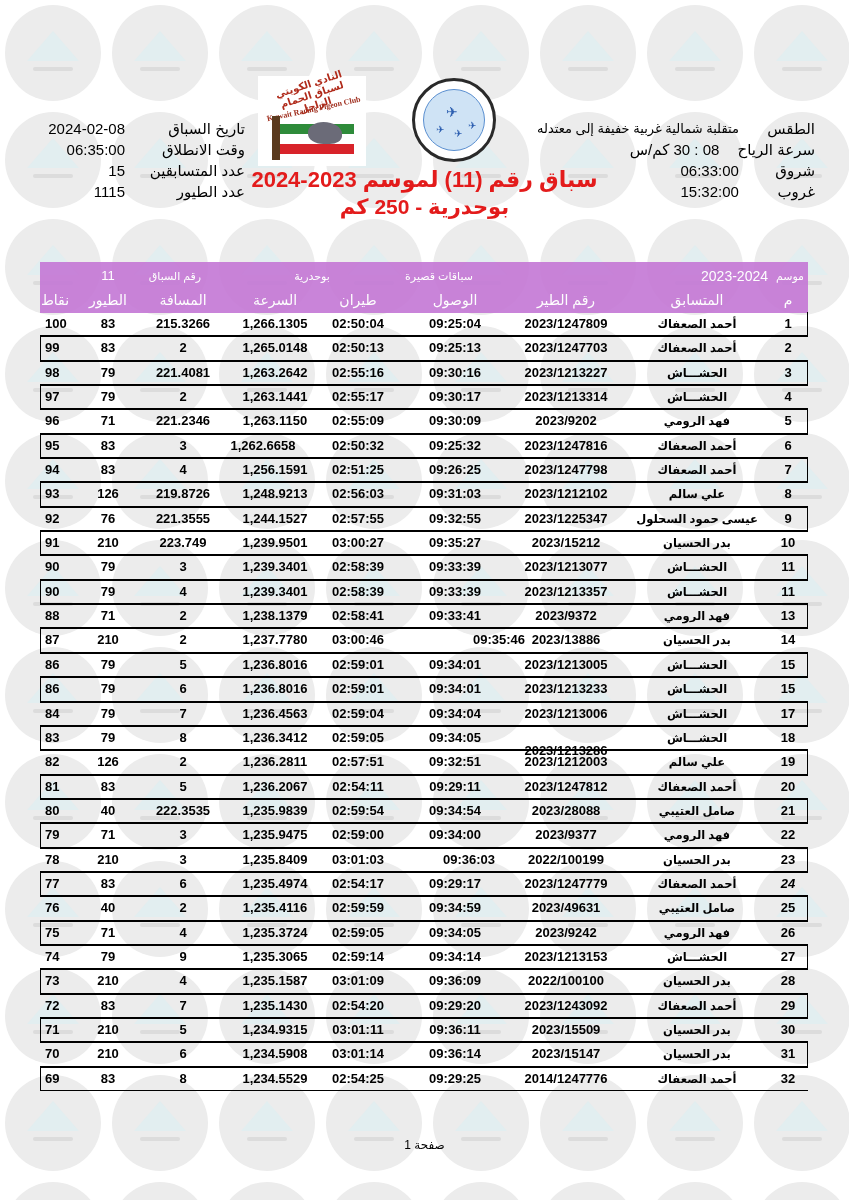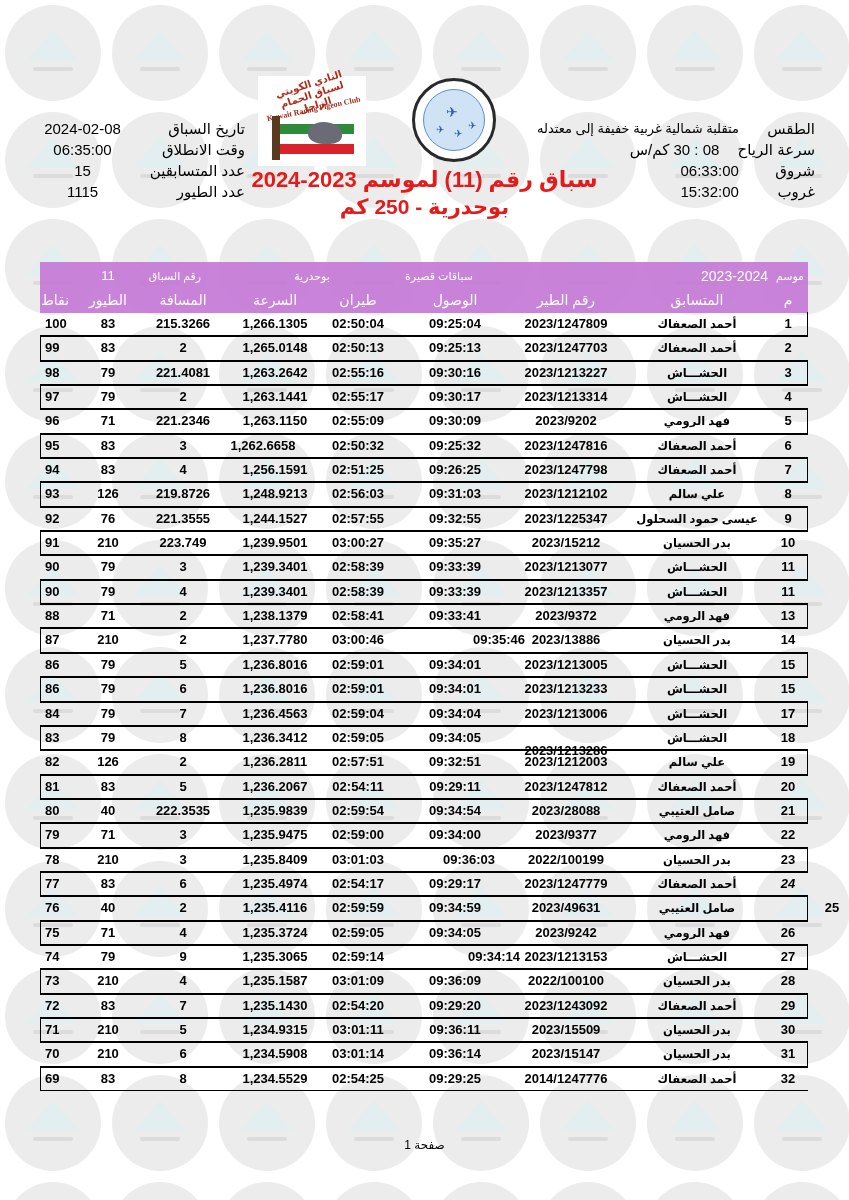--- a/index.html
+++ b/index.html
@@ -24,21 +24,21 @@
     background:#dcdcdc; border-radius:2px;
   }
   .layer { position:absolute; z-index:1; }
 
   
   .info-left { left:40px; top:118px; width:205px; }
   .info-right { left:515px; top:118px; width:300px; }
   .info-row { display:flex; direction:rtl; height:21px; line-height:21px; font-size:15px; }
   .info-left .lbl { width:110px; text-align:right; }
   .info-left .val { width:95px; text-align:left; direction:ltr; padding-left:0; }
-  .info-left .val-inner { display:block; text-align:center; padding-right:10px; }
+  .info-left .val-inner { display:block; text-align:right; padding-right:10px; }
   .info-right .lbl { width:70px; text-align:right; }
   .info-right .val { width:230px; padding-right:8px; }
   .info-right .val.w { font-size:13px; }
 
   
   .logo-club { left:258px; top:76px; width:108px; height:90px; background:#fff; }
   .logo-fed { left:412px; top:78px; width:84px; height:84px; border-radius:50%;
               border:3px solid #2a2a2a; background:#fff; box-sizing:border-box; }
   .logo-fed .inner { position:absolute; left:8px; top:8px; width:62px; height:62px; border-radius:50%;
               background:#cfe3f5; border:1px solid #5a8fd0; box-sizing:border-box; }
@@ -555,21 +555,21 @@
         <span class="abs c" style="left: 526px;">2023/1247779</span>
         <span class="abs c" style="left: 415px;">09:29:17</span>
         <span class="abs c" style="left: 318px;">02:54:17</span>
         <span class="abs c" style="left: 235px;">1,235.4974</span>
         <span class="abs c" style="left: 143px;">6</span>
         <span class="abs c" style="left: 68px;">83</span>
         <span class="abs" style="left: 5px;">77</span>
       </div>
       <div class="row boxed">
         <div class="edge-r"></div>
-        <span class="abs c" style="left: 792px;">25</span>
+        <span class="abs c" style="left: 748px;">25</span>
         <span class="abs c name" style="left: 657px;">صامل العتيبي</span>
         <span class="abs c" style="left: 526px;">2023/49631</span>
         <span class="abs c" style="left: 415px;">09:34:59</span>
         <span class="abs c" style="left: 318px;">02:59:59</span>
         <span class="abs c" style="left: 235px;">1,235.4116</span>
         <span class="abs c" style="left: 143px;">2</span>
         <span class="abs c" style="left: 68px;">40</span>
         <span class="abs" style="left: 5px;">76</span>
       </div>
       <div class="row boxed">
@@ -582,21 +582,21 @@
         <span class="abs c" style="left: 235px;">1,235.3724</span>
         <span class="abs c" style="left: 143px;">4</span>
         <span class="abs c" style="left: 68px;">71</span>
         <span class="abs" style="left: 5px;">75</span>
       </div>
       <div class="row boxed">
         <div class="edge-r"></div>
         <span class="abs c" style="left: 748px;">27</span>
         <span class="abs c name" style="left: 657px;">الحشـــاش</span>
         <span class="abs c" style="left: 526px;">2023/1213153</span>
-        <span class="abs c" style="left: 415px; margin-left: 39px;">09:34:14</span>
+        <span class="abs c" style="left: 415px;">09:34:14</span>
         <span class="abs c" style="left: 318px;">02:59:14</span>
         <span class="abs c" style="left: 235px;">1,235.3065</span>
         <span class="abs c" style="left: 143px;">9</span>
         <span class="abs c" style="left: 68px;">79</span>
         <span class="abs" style="left: 5px;">74</span>
       </div>
       <div class="row boxed">
         <div class="edge-l"></div>
         <span class="abs c" style="left: 748px;">28</span>
         <span class="abs c name" style="left: 657px;">بدر الحسيان</span>

